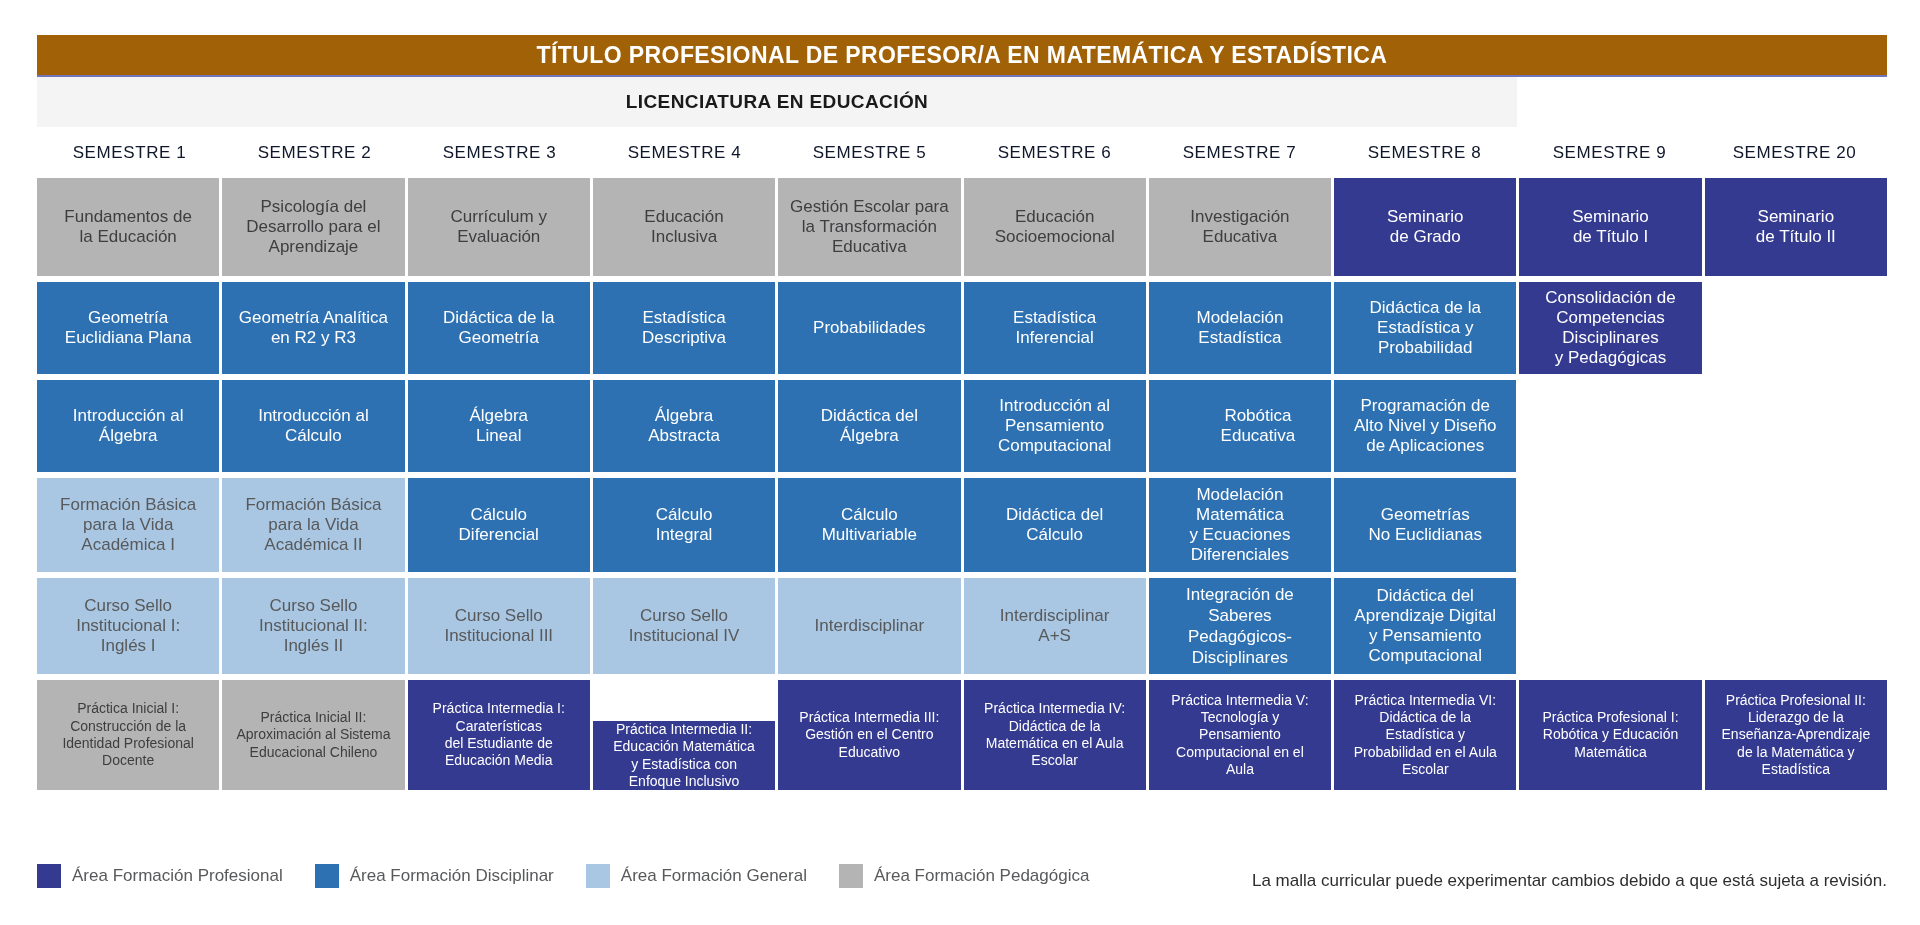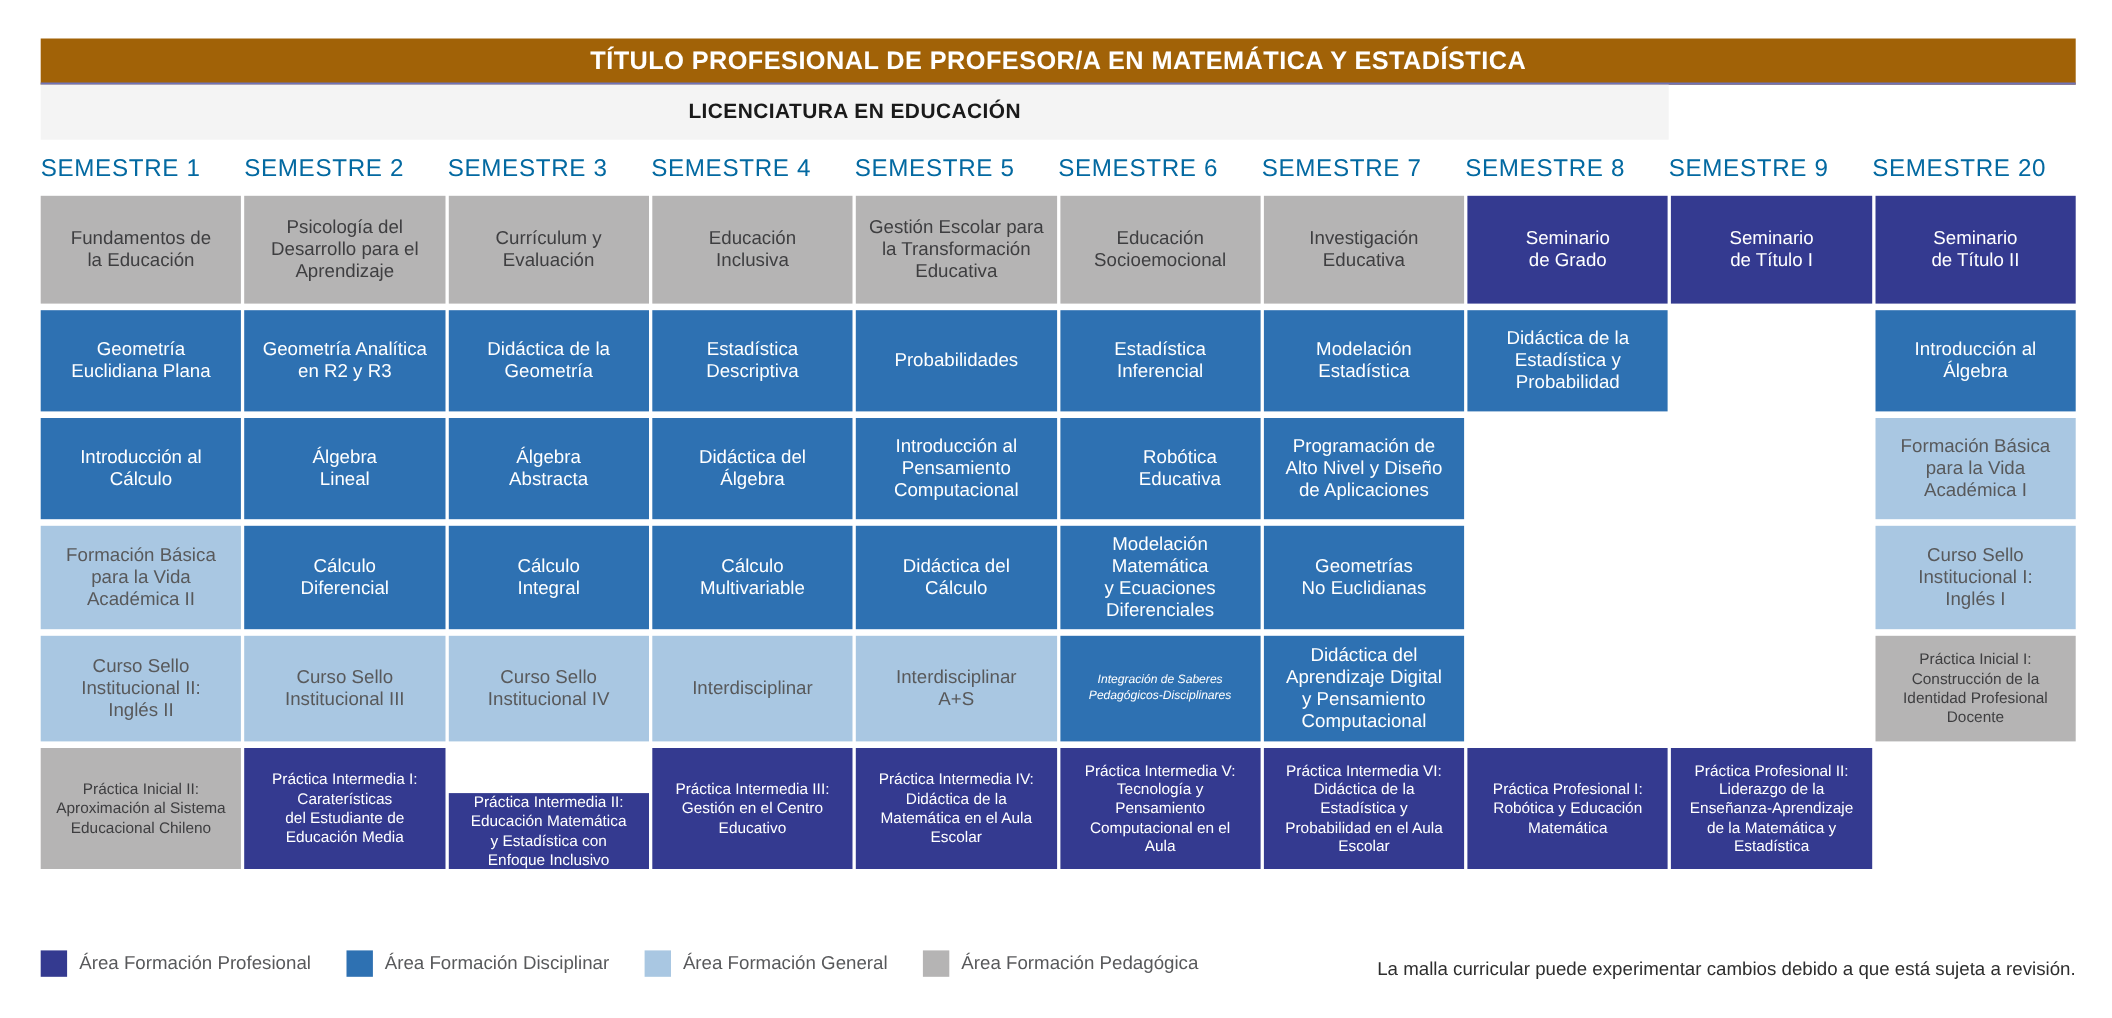--- a/index.html
+++ b/index.html
@@ -21,36 +21,36 @@
   .subtitle-bar {
     width: 1480px; height: 50px; display: flex; align-items: center; justify-content: center;
     color: #1a1a1a; font-size: 19px; font-weight: bold; letter-spacing: 0.4px;
   }
 
   .headers {
     display: grid; grid-template-columns: repeat(10, 1fr); height: 51px;
     align-items: center;
   }
   .sem-header {
-    color: #0369a1; font-size: 22px; letter-spacing: 0.6px;
+    text-align: center; color: #0f172a; font-size: 17px; letter-spacing: 0.6px;
   }
 
   .grid {
     display: grid;
     grid-template-columns: repeat(10, 1fr);
     grid-template-rows: 98px 92px 92px 94px 96px 110px;
     column-gap: 3px; row-gap: 6px;
   }
   .cell {
     display: flex; align-items: center; justify-content: center;
     text-align: center; font-size: 17px; line-height: 1.18;
     white-space: pre-line; padding: 3px 4px; box-sizing: border-box;
   }
   .cell.sm { font-size: 14px; line-height: 1.24; }
-  .cell.xs { font-size: 11px; line-height: 1.25; font-style: italic; }
+  .cell.xs { font-size: 17px; line-height: 1.25; }
   .cell.empty { background: transparent; }
 
   .area-professional { color: #ffffff; }
   .area-disciplinar  { color: #ffffff; }
   .area-general      { color: #58595b; }
   .area-pedagogica   { color: #3e3e40; }
 
   .legend {
     position: absolute; left: 37px; top: 864px;
     display: flex; align-items: center; gap: 32px;
@@ -119,20 +119,24 @@
         <div class="cell area-disciplinar" style="background: rgb(46, 113, 178);">Estadística
 Descriptiva</div>
         <div class="cell area-disciplinar" style="background: rgb(46, 113, 178);">Probabilidades</div>
         <div class="cell area-disciplinar" style="background: rgb(46, 113, 178);">Estadística
 Inferencial</div>
         <div class="cell area-disciplinar" style="background: rgb(46, 113, 178);">Modelación
 Estadística</div>
         <div class="cell area-disciplinar" style="background: rgb(46, 113, 178);">Didáctica de la
 Estadística y
 Probabilidad</div>
+        <div class="cell area-professional" style="background: rgb(52, 58, 144);">Consolidación de
+Competencias
+Disciplinares
+y Pedagógicas</div>
         <div class="cell empty"></div>
         <div class="cell area-disciplinar" style="background: rgb(46, 113, 178);">Introducción al
 Álgebra</div>
         <div class="cell area-disciplinar" style="background: rgb(46, 113, 178);">Introducción al
 Cálculo</div>
         <div class="cell area-disciplinar" style="background: rgb(46, 113, 178);">Álgebra
 Lineal</div>
         <div class="cell area-disciplinar" style="background: rgb(46, 113, 178);">Álgebra
 Abstracta</div>
         <div class="cell area-disciplinar" style="background: rgb(46, 113, 178);">Didáctica del

